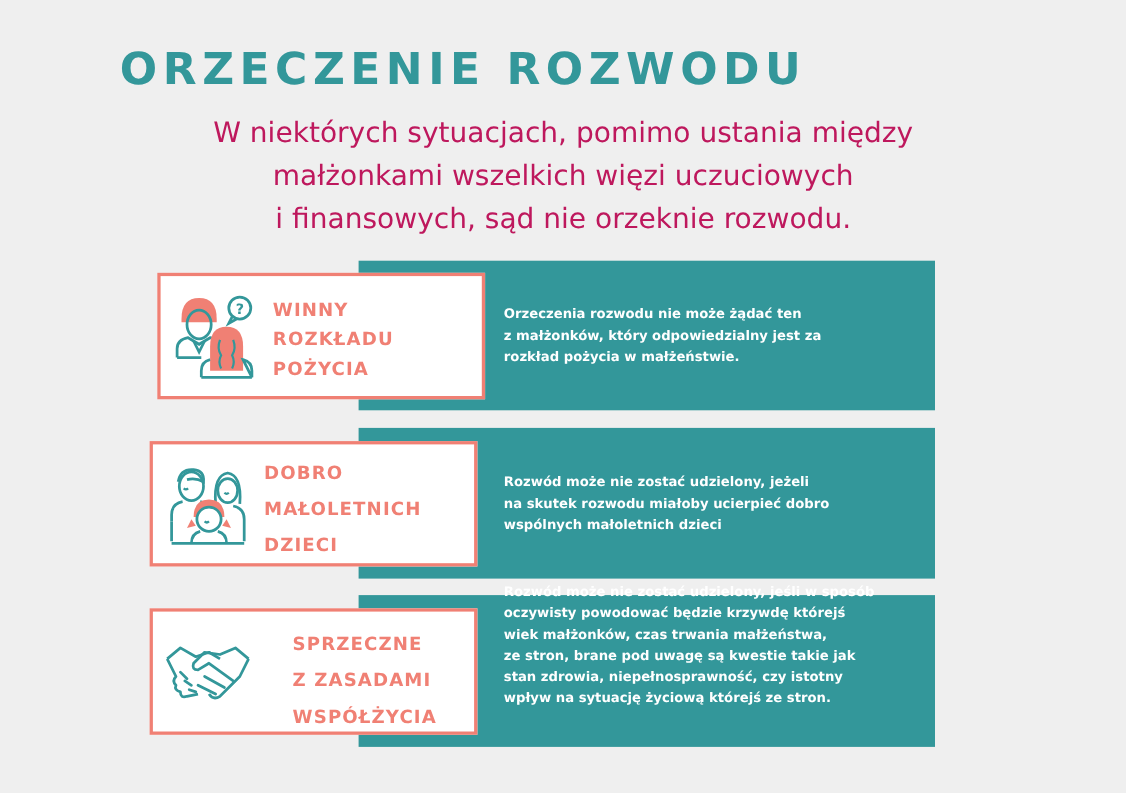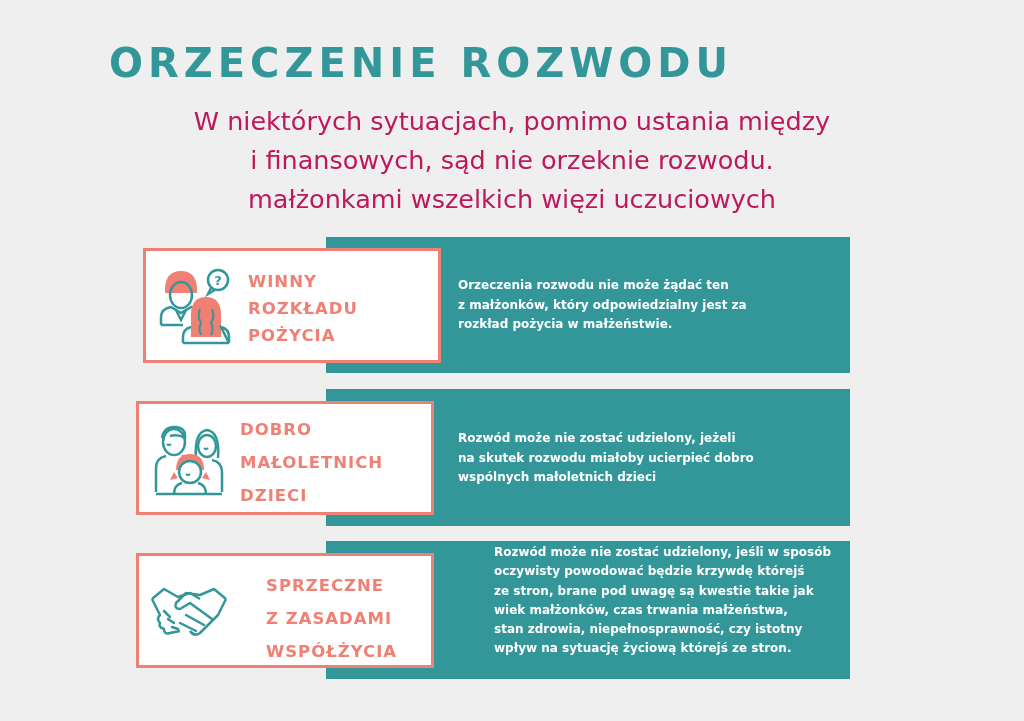--- a/index.html
+++ b/index.html
@@ -36,22 +36,22 @@
   }
   .icon { position: absolute; }
 </style>
 </head>
 <body>
 
 <div class="title">ORZECZENIE ROZWODU</div>
 
 <div class="subtitle">
   <div>W niektórych sytuacjach, pomimo ustania między</div>
+  <div>małżonkami wszelkich więzi uczuciowych</div>
   <div>i finansowych, sąd nie orzeknie rozwodu.</div>
-  <div>małżonkami wszelkich więzi uczuciowych</div>
 </div>
 
 <div class="teal" style="top:237px;height:136px;"></div>
 <div class="teal-text" style="top:276px;">
   <div>Orzeczenia rozwodu nie może żądać ten</div>
   <div>z małżonków, który odpowiedzialny jest za</div>
   <div>rozkład pożycia w małżeństwie.</div>
 </div>
 <div class="card" style="left:143px;top:248px;width:298px;height:115px;"></div>
 <svg class="icon" style="left:155px;top:265px;" width="80" height="80" viewBox="0 0 80 80">
@@ -97,25 +97,25 @@
   <path d="M22 72 Q22 63 30 61 M46 61 Q54 63 54 72" fill="none" stroke="#33979a" stroke-width="2.5"></path>
   <line x1="4" y1="72" x2="70" y2="72" stroke="#33979a" stroke-width="2.5"></line>
 </svg>
 <div class="card-label" style="left:240px;top:413px;line-height:33px;">
   <div>DOBRO</div>
   <div>MAŁOLETNICH</div>
   <div>DZIECI</div>
 </div>
 
 <div class="teal" style="top:541px;height:138px;"></div>
-<div class="teal-text" style="top:543px;line-height:19.3px;margin-left:36px;">
+<div class="teal-text" style="top:529px;line-height:19.3px;">
   <div>Rozwód może nie zostać udzielony, jeśli w sposób</div>
   <div>oczywisty powodować będzie krzywdę którejś</div>
+  <div>wiek małżonków, czas trwania małżeństwa,</div>
   <div>ze stron, brane pod uwagę są kwestie takie jak</div>
-  <div>wiek małżonków, czas trwania małżeństwa,</div>
   <div>stan zdrowia, niepełnosprawność, czy istotny</div>
   <div>wpływ na sytuację życiową którejś ze stron.</div>
 </div>
 <div class="card" style="left:136px;top:553px;width:298px;height:115px;"></div>
 <svg class="icon" style="left:150px;top:585px;" width="78" height="52" viewBox="0 0 78 52">
   <path d="M2 14 L14 4 L28 12 L40 8 L50 14" fill="none" stroke="#33979a" stroke-width="2.5" stroke-linejoin="round"></path>
   <path d="M76 14 L64 4 L50 10 L36 8 L26 18 Q24 24 30 24 L40 18" fill="none" stroke="#33979a" stroke-width="2.5" stroke-linejoin="round"></path>
   <path d="M2 14 L10 30 Q6 34 10 38 Q8 42 14 44 Q14 50 20 48 L30 46" fill="none" stroke="#33979a" stroke-width="2.5" stroke-linejoin="round"></path>
   <path d="M76 14 L68 30 L50 48 Q44 52 40 46" fill="none" stroke="#33979a" stroke-width="2.5" stroke-linejoin="round"></path>
   <path d="M40 18 L62 34 M36 30 L54 40 M30 38 L46 46" fill="none" stroke="#33979a" stroke-width="2.5" stroke-linecap="round"></path>

